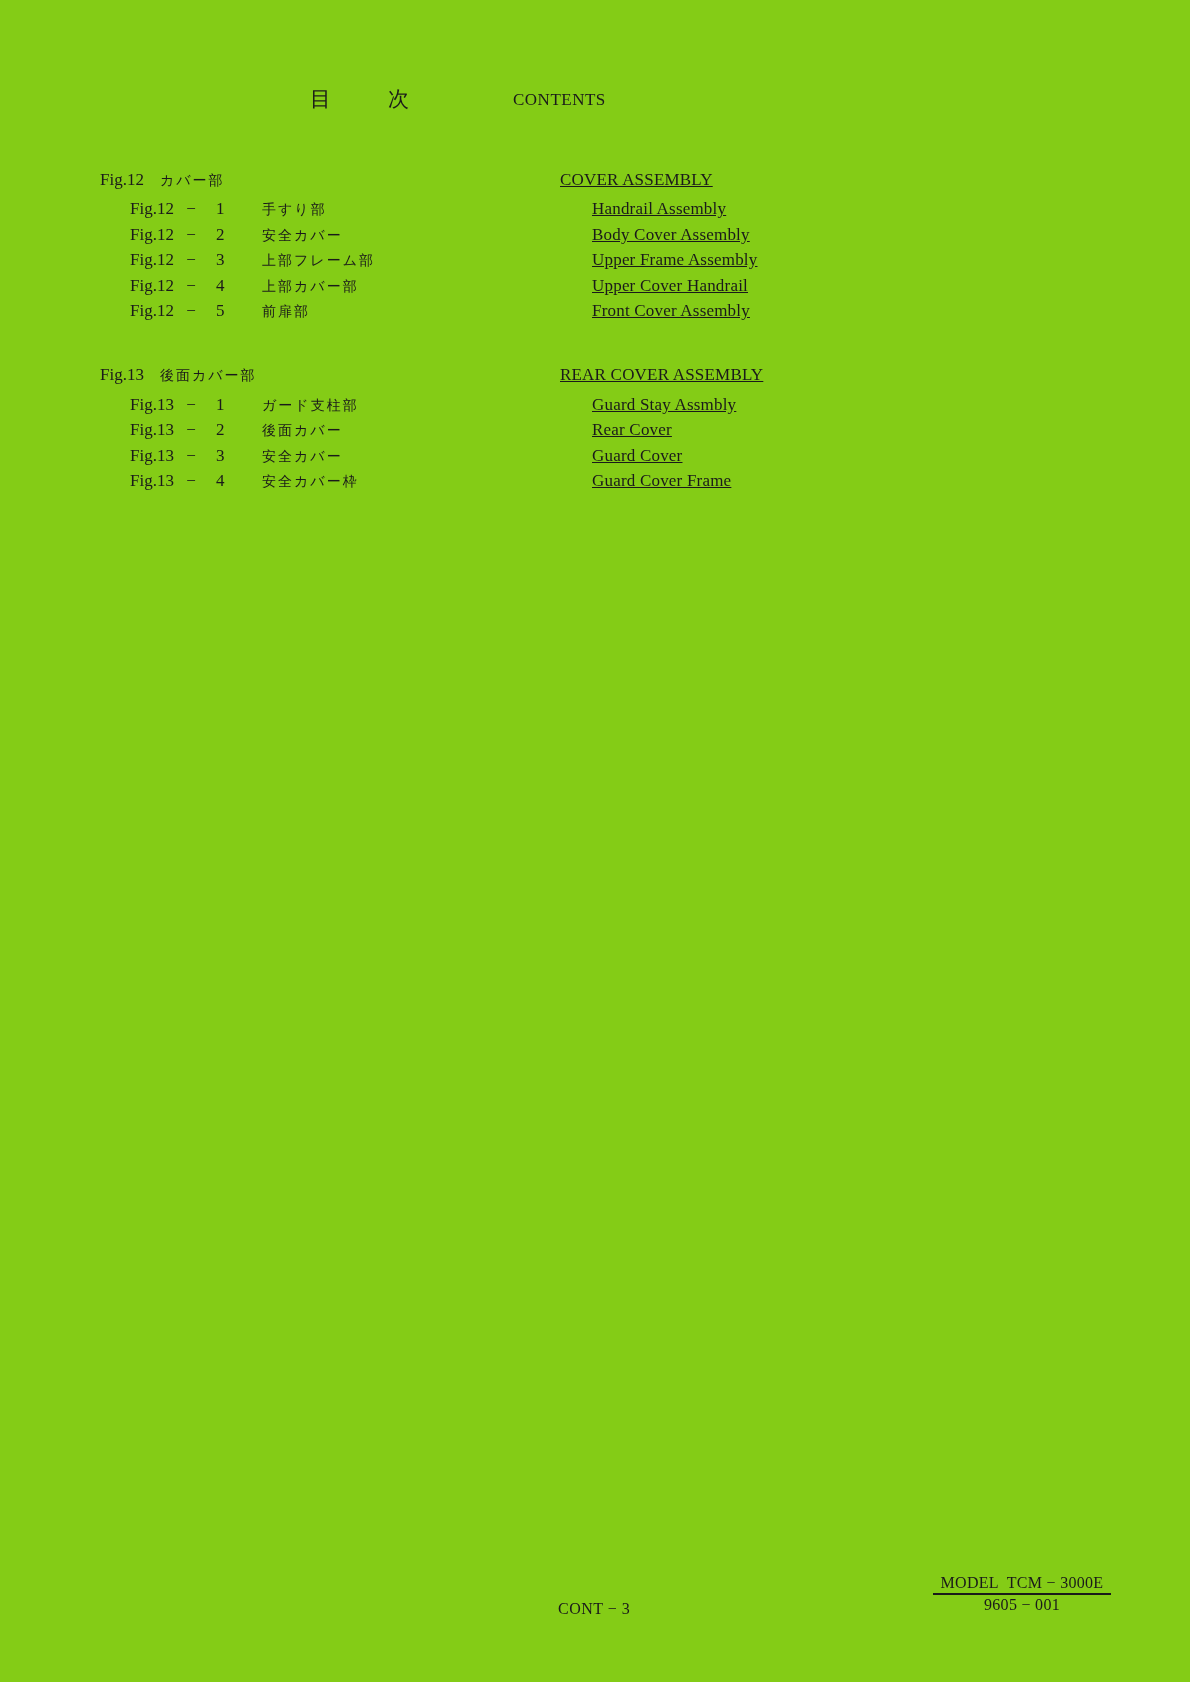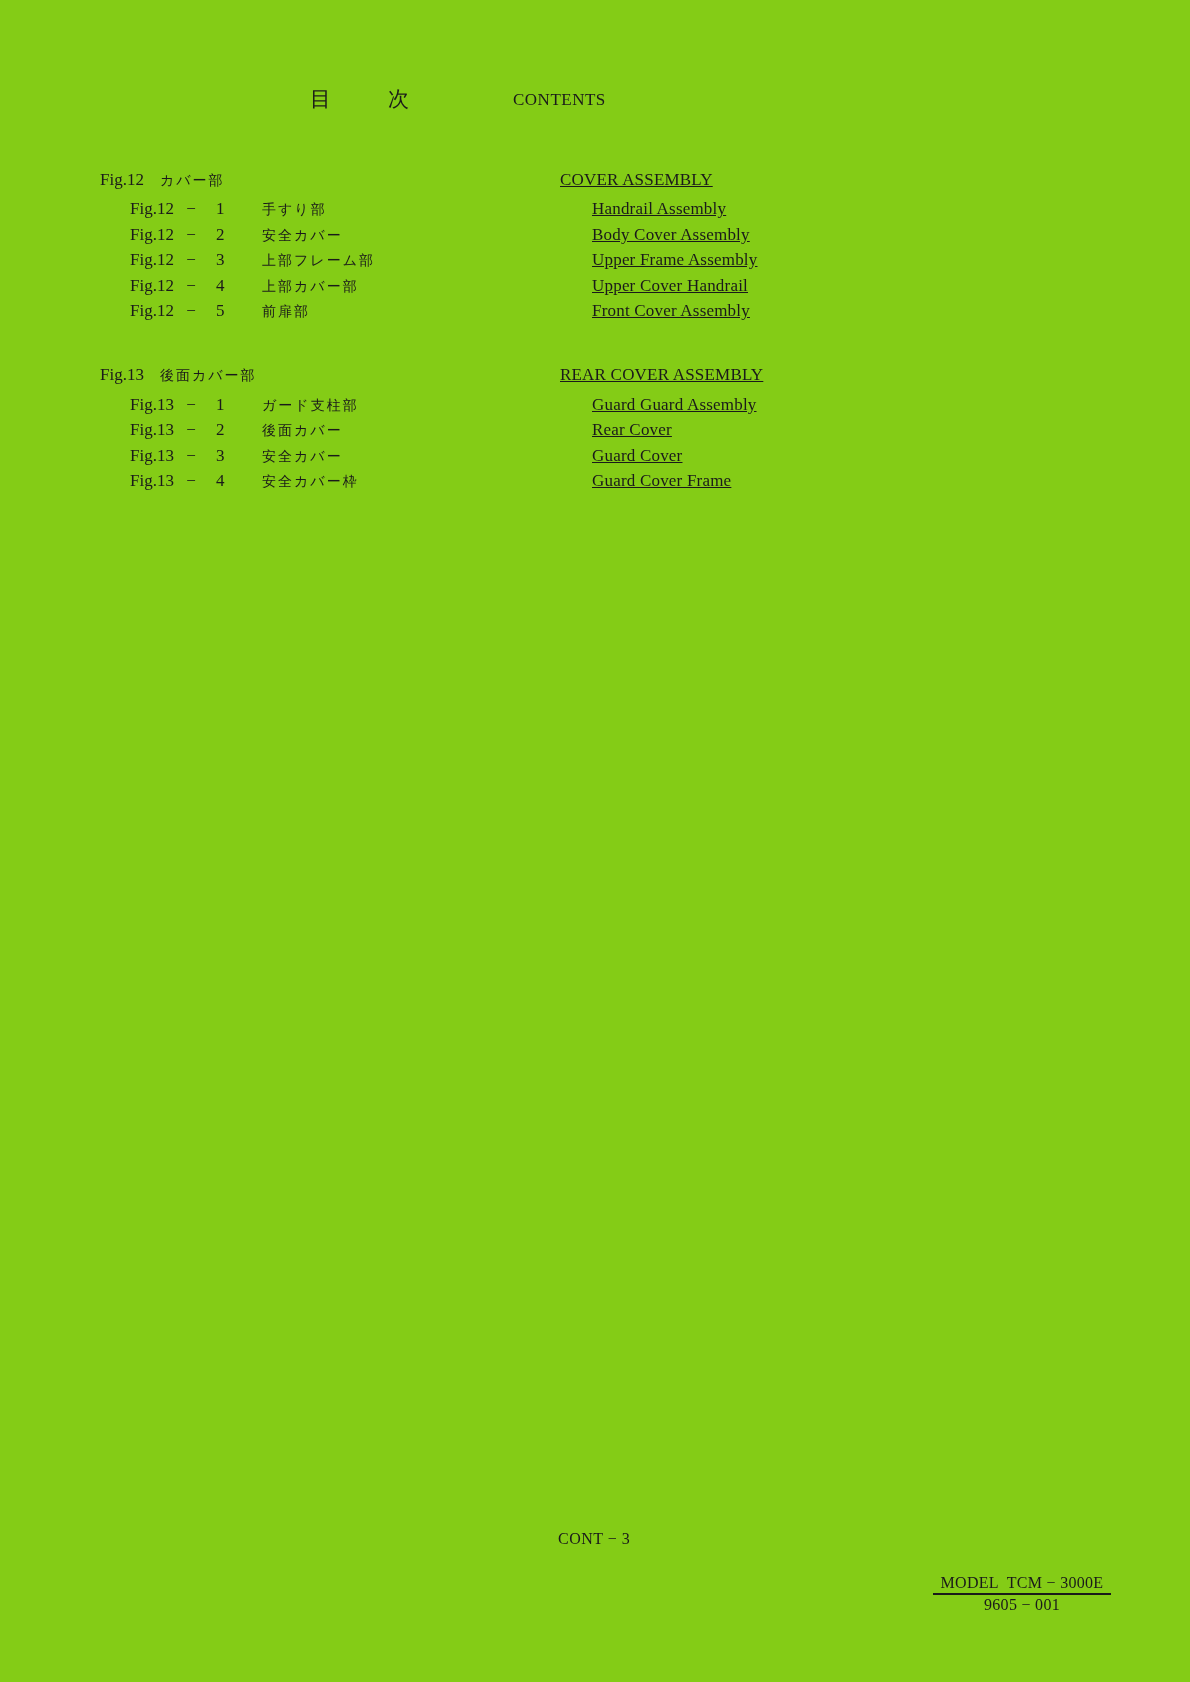--- a/index.html
+++ b/index.html
@@ -84,21 +84,21 @@
     letter-spacing: 0.2px;
     text-decoration: underline;
   }
   .header-row .en { left: 560px; }
   .item-row .en { left: 592px; }
 
   
   .footer-page {
     position: absolute;
     left: 558px;
-    top: 1530px;
+    top: 1600px;
     font-size: 16px;
     white-space: pre;
     letter-spacing: 0.5px;
   }
   .footer-model {
     position: absolute;
     left: 933px;
     top: 1574px;
     width: 178px;
     text-align: center;
@@ -165,21 +165,21 @@
 
     <section class="toc-section">
       <div class="row header-row">
         <span class="fig-label">Fig.13</span><span class="jp">後面カバー部</span>
         <span class="en">REAR COVER ASSEMBLY</span>
       </div>
       <div class="items">
 
           <div class="row item-row">
             <span class="c-fig">Fig.13 −</span><span class="c-num">1</span><span class="jp">ガード支柱部</span>
-            <span class="en">Guard Guard Assembly</span>
+            <span class="en">Guard Stay Assmbly</span>
           </div>
 
           <div class="row item-row">
             <span class="c-fig">Fig.13 −</span><span class="c-num">2</span><span class="jp">後面カバー</span>
             <span class="en">Rear Cover</span>
           </div>
 
           <div class="row item-row">
             <span class="c-fig">Fig.13 −</span><span class="c-num">3</span><span class="jp">安全カバー</span>
             <span class="en">Guard Cover</span>

